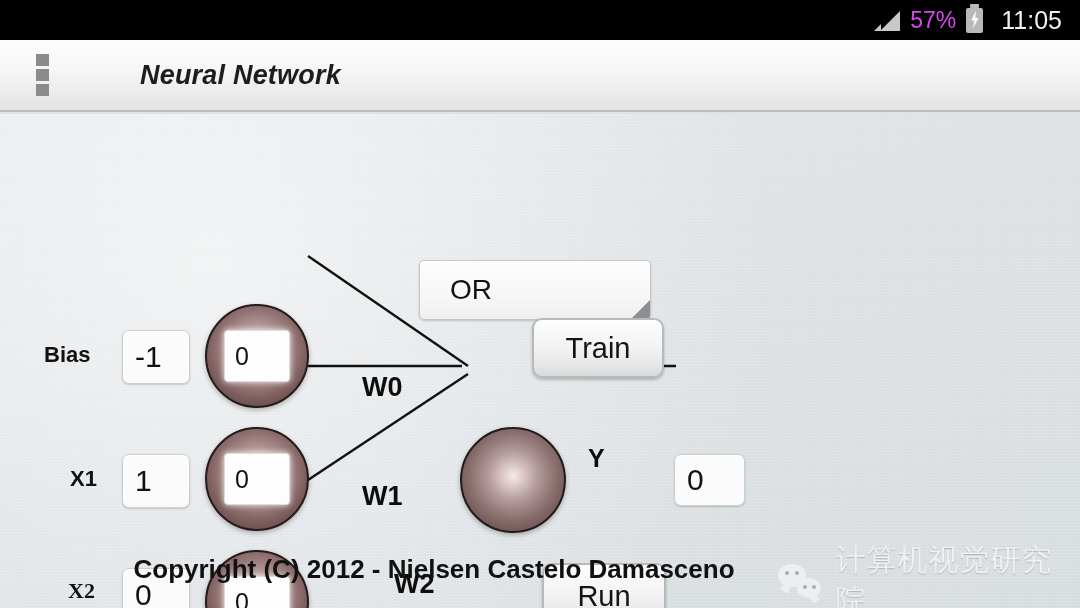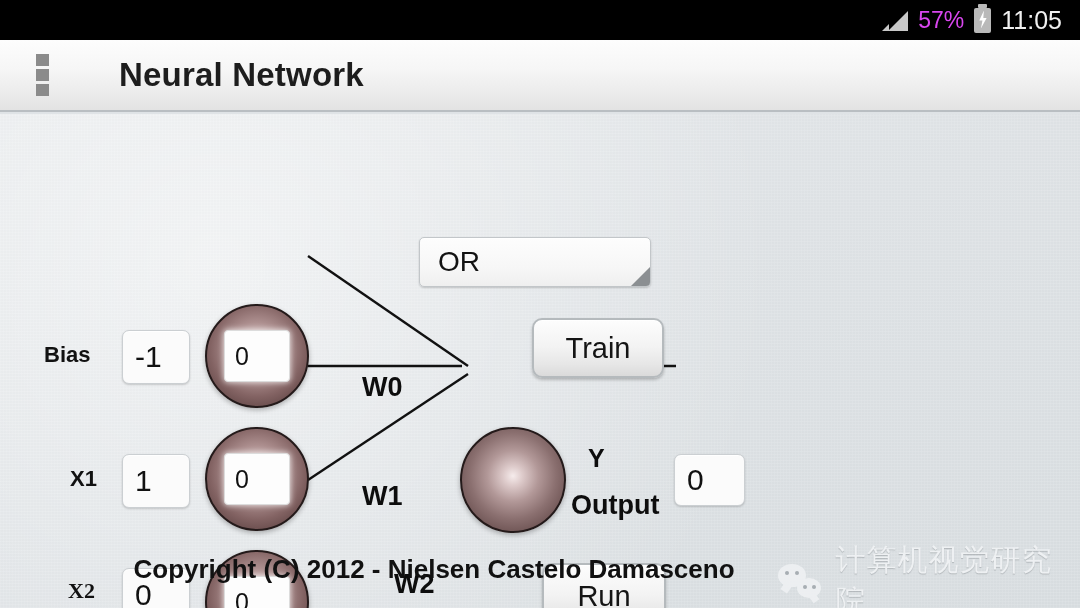--- a/index.html
+++ b/index.html
@@ -73,21 +73,21 @@
     content: "";
     position: absolute;
     top: 3px; left: 3px;
     width: 11px; height: 18px;
     background: #ffffff;
     clip-path: polygon(60% 0%, 18% 55%, 47% 55%, 33% 100%, 85% 42%, 55% 42%);
   }
   .sb-time {
     color: #f0f0f0;
     font-size: 25px;
-    margin-left: 0;
+    margin-left: 8px;
   }
 
   
   .actionbar {
     position: absolute;
     top: 40px; left: 0;
     width: 1080px;
     height: 72px;
     background: linear-gradient(180deg,#fdfdfd 0%, #f6f6f6 42%, #ededed 70%, #e3e3e3 100%);
     border-bottom: 2px solid #b9bec2;
@@ -104,25 +104,26 @@
     justify-content: space-between;
     padding: 2px 0;
   }
   .menu-icon i {
     display: block;
     width: 13px;
     height: 12px;
     background: #8b8b8b;
   }
   .ab-title {
-    margin-left: 57px;
-    font-size: 33px;
+    margin-left: 78px;
+    font-size: 27px;
     font-weight: bold;
     color: #1d1d1d;
     letter-spacing: 0.2px;
+    font-style: italic;
   }
 
   
   .canvas {
     position: absolute;
     top: 114px; left: 0;
     width: 1080px;
     height: 494px;
     background:
       radial-gradient(circle at 20% 30%, rgba(255,255,255,0.55) 0%, rgba(255,255,255,0) 60%),
@@ -158,21 +159,21 @@
     white-space: nowrap;
   }
   .spinner .sp-arrow {
     position: absolute;
     right: 0; bottom: 0;
     width: 0; height: 0;
     border-left: 19px solid transparent;
     border-bottom: 19px solid #8b8f92;
   }
   #spinner-model { left: 121px; top: 133px; width: 218px; height: 50px; }
-  #spinner-func  { left: 419px; top: 123px; width: 232px; height: 50px; }
+  #spinner-func  { left: 419px; top: 146px; width: 232px; height: 60px; padding-left: 12px; }
 
   
   .textfield {
     position: absolute;
     background: #fbfbfb;
     border: 1px solid #cbcfd2;
     border-radius: 7px;
     box-shadow: 0 1px 2px rgba(0,0,0,0.17), inset 0 1px 1px #ffffff;
     display: flex;
     align-items: center;
@@ -429,21 +430,20 @@
         <span>0</span>
       </div>
     </div>
 
     <div class="neuron" id="neuron-output"></div>
 
     <div class="wlabel" id="label-w0">W0</div>
     <div class="wlabel" id="label-w1">W1</div>
     <div class="wlabel" id="label-w2">W2</div>
     <div class="wlabel" id="label-y">Y</div>
-    <div class="wlabel" id="label-output-text">Output</div>
 
     <div class="textfield" id="field-output">
       <span>0</span>
     </div>
 
     <div class="btn" id="btn-train">Train</div>
     <div class="btn" id="btn-run">Run</div>
 
     <div id="copyright">Copyright (C) 2012 - Nielsen Castelo Damasceno</div>
 

